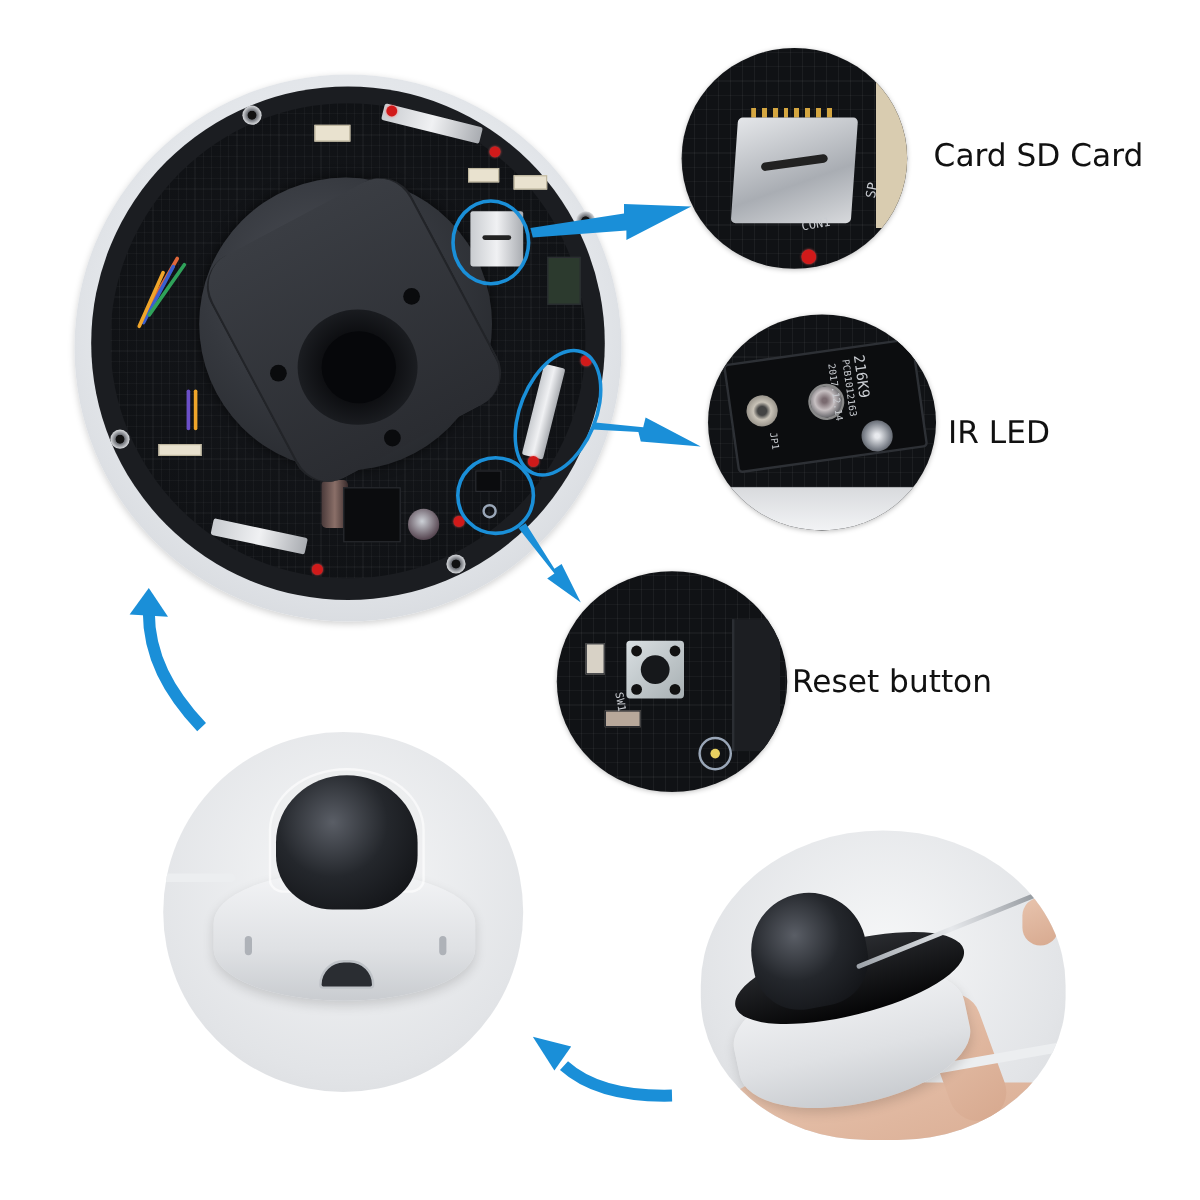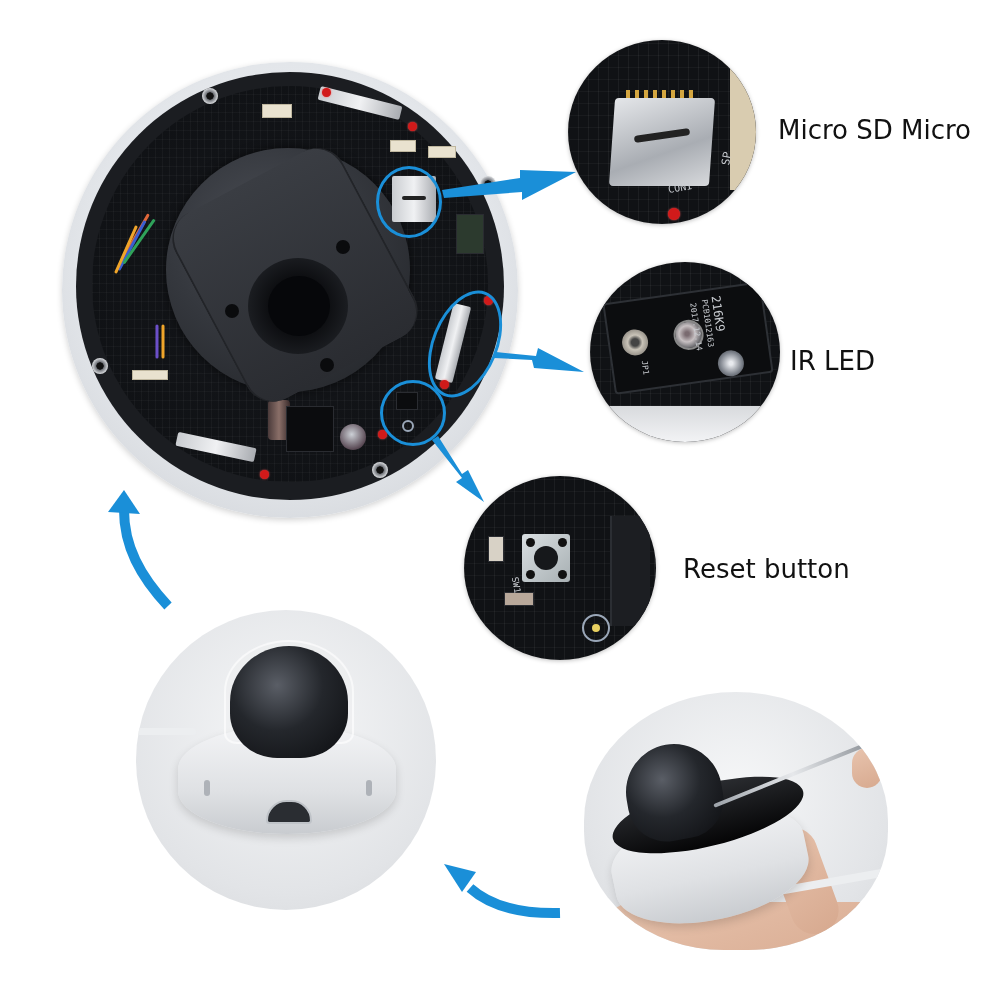--- a/index.html
+++ b/index.html
@@ -216,21 +216,21 @@
 <div class="detail-circle" style="left:568px;top:40px;width:188px;height:184px">
   <div class="tex"></div>
   <div class="sd-pins"></div>
   <div class="sd-slot"></div>
   <div class="sd-slot-line"></div>
   <div class="sd-conn"></div>
   <div class="pcb-label" style="left:100px;top:142px;font-size:10px;transform:rotate(-10deg)">CON1</div>
   <div class="pcb-label" style="left:152px;top:112px;font-size:11px;transform:rotate(-80deg)">SP</div>
   <div class="red-dot" style="left:100px;top:168px;width:12px;height:12px"></div>
 </div>
-<div class="label" style="left:778px;top:117px">Micro SD Micro</div>
+<div class="label" style="left:778px;top:117px">Card SD Card</div>
 
 <div class="detail-circle" style="left:590px;top:262px;width:190px;height:180px">
   <div class="tex"></div>
   <div class="ir-board">
     <div class="ir-photodiode"></div>
     <div class="ir-led"></div>
     <div class="ir-screw"></div>
     <div class="pcb-label" style="left:118px;top:6px;font-size:12px;transform:rotate(90deg);transform-origin:left top">216K9</div>
     <div class="pcb-label" style="left:104px;top:8px;font-size:8px;transform:rotate(90deg);transform-origin:left top">PCB1012163</div>
     <div class="pcb-label" style="left:92px;top:10px;font-size:8px;transform:rotate(90deg);transform-origin:left top">2017.12.14</div>
@@ -247,21 +247,21 @@
   <div class="reset-switch"></div>
   <div class="reset-knob"></div>
   <div class="reset-pad" style="left:62px;top:62px"></div>
   <div class="reset-pad" style="left:94px;top:62px"></div>
   <div class="reset-pad" style="left:62px;top:94px"></div>
   <div class="reset-pad" style="left:94px;top:94px"></div>
   <div class="pcb-label" style="left:44px;top:104px;font-size:9px;transform:rotate(80deg)">SW1</div>
   <div class="gold-pad"></div>
   <div style="position:absolute;left:146px;top:40px;width:40px;height:110px;background:#1c1e22;border-left:2px solid #2b2e33"></div>
 </div>
-<div class="label" style="left:683px;top:556px">Reset button</div>
+<div class="label" style="left:660px;top:556px">Reset button</div>
 
 <div class="photo-circle" style="left:136px;top:610px;width:300px;height:300px">
   <div class="cable" style="left:0;top:118px;width:60px;height:7px"></div>
   <div class="dome-base" style="left:42px;top:116px;width:218px;height:108px"></div>
   <div class="dome-glass" style="left:88px;top:30px;width:130px;height:104px"></div>
   <div class="dome-bubble" style="left:94px;top:36px;width:118px;height:112px"></div>
   <div style="position:absolute;left:130px;top:190px;width:46px;height:24px;border-radius:24px 24px 4px 4px;background:#2a2d32;border:2px solid #bfc3c8"></div>
   <div style="position:absolute;left:68px;top:170px;width:6px;height:16px;border-radius:3px;background:#aeb2b8"></div>
   <div style="position:absolute;left:230px;top:170px;width:6px;height:16px;border-radius:3px;background:#aeb2b8"></div>
 </div>

